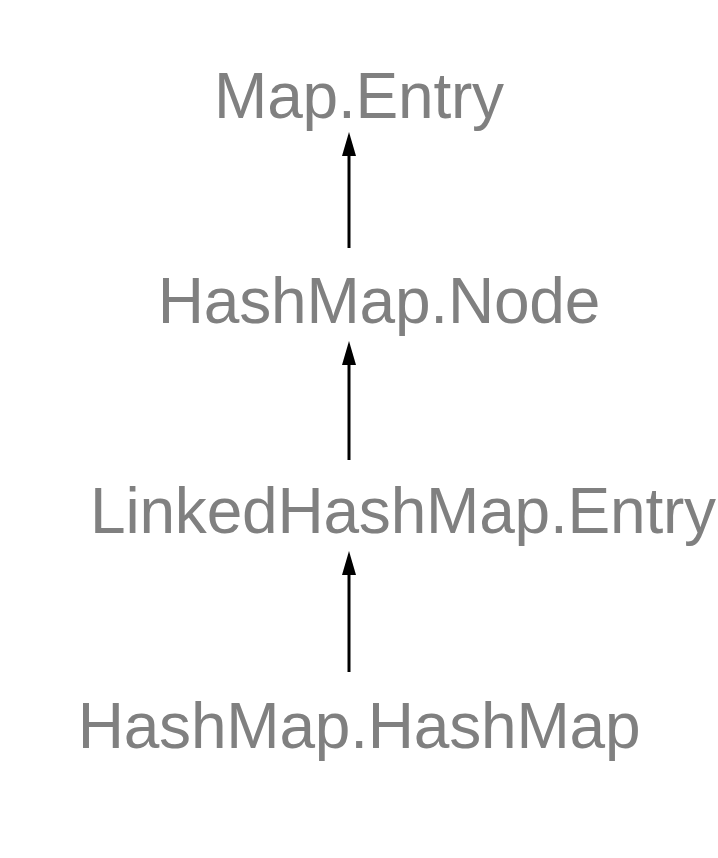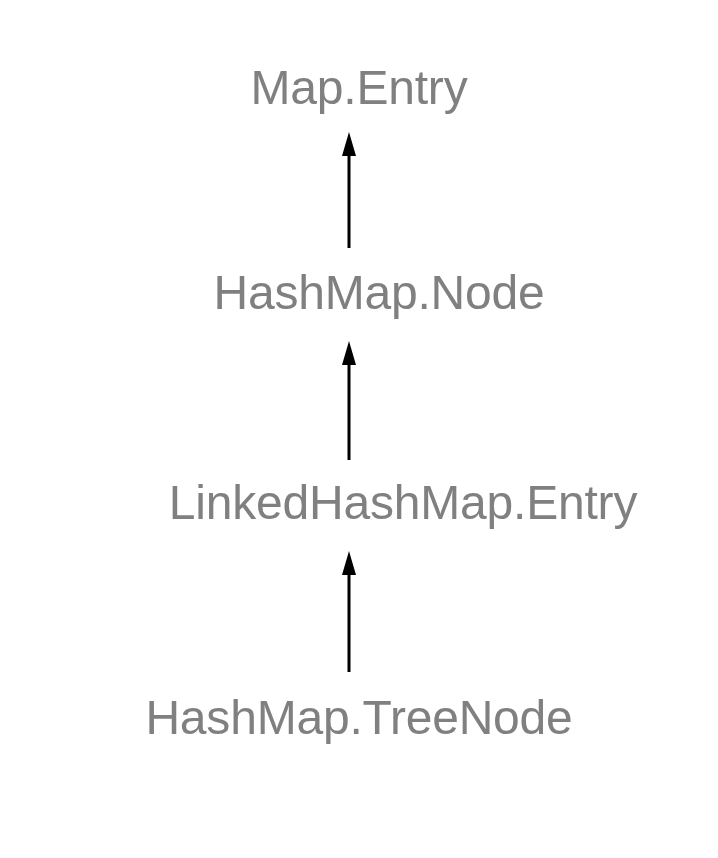--- a/index.html
+++ b/index.html
@@ -17,21 +17,21 @@
     background: #ffffff;
     overflow: hidden;
   }
   .node-label {
     position: absolute;
     left: 0;
     width: 718px;
     text-align: center;
     color: #808080;
     font-family: "Liberation Sans", sans-serif;
-    font-size: 48px;
+    font-size: 64px;
     font-weight: 400;
     line-height: 1;
     white-space: nowrap;
     letter-spacing: -0.2px;
   }
   
   #label-0 { top: 64px; }
   #label-1 { top: 269px; padding-left: 20px; }
   #label-2 { top: 479px; margin-left: 44px; }
   #label-3 { top: 694px; }
@@ -74,15 +74,15 @@
       <polygon class="arrow-head" points="349,551 342,575 356,575"></polygon>
     </g>
   </svg>
 
   <div id="label-0" class="node-label">Map.Entry</div>
 
   <div id="label-1" class="node-label">HashMap.Node</div>
 
   <div id="label-2" class="node-label">LinkedHashMap.Entry</div>
 
-  <div id="label-3" class="node-label">HashMap.TreeNode</div>
+  <div id="label-3" class="node-label">HashMap.HashMap</div>
 
 </div>
 
 </body></html>

